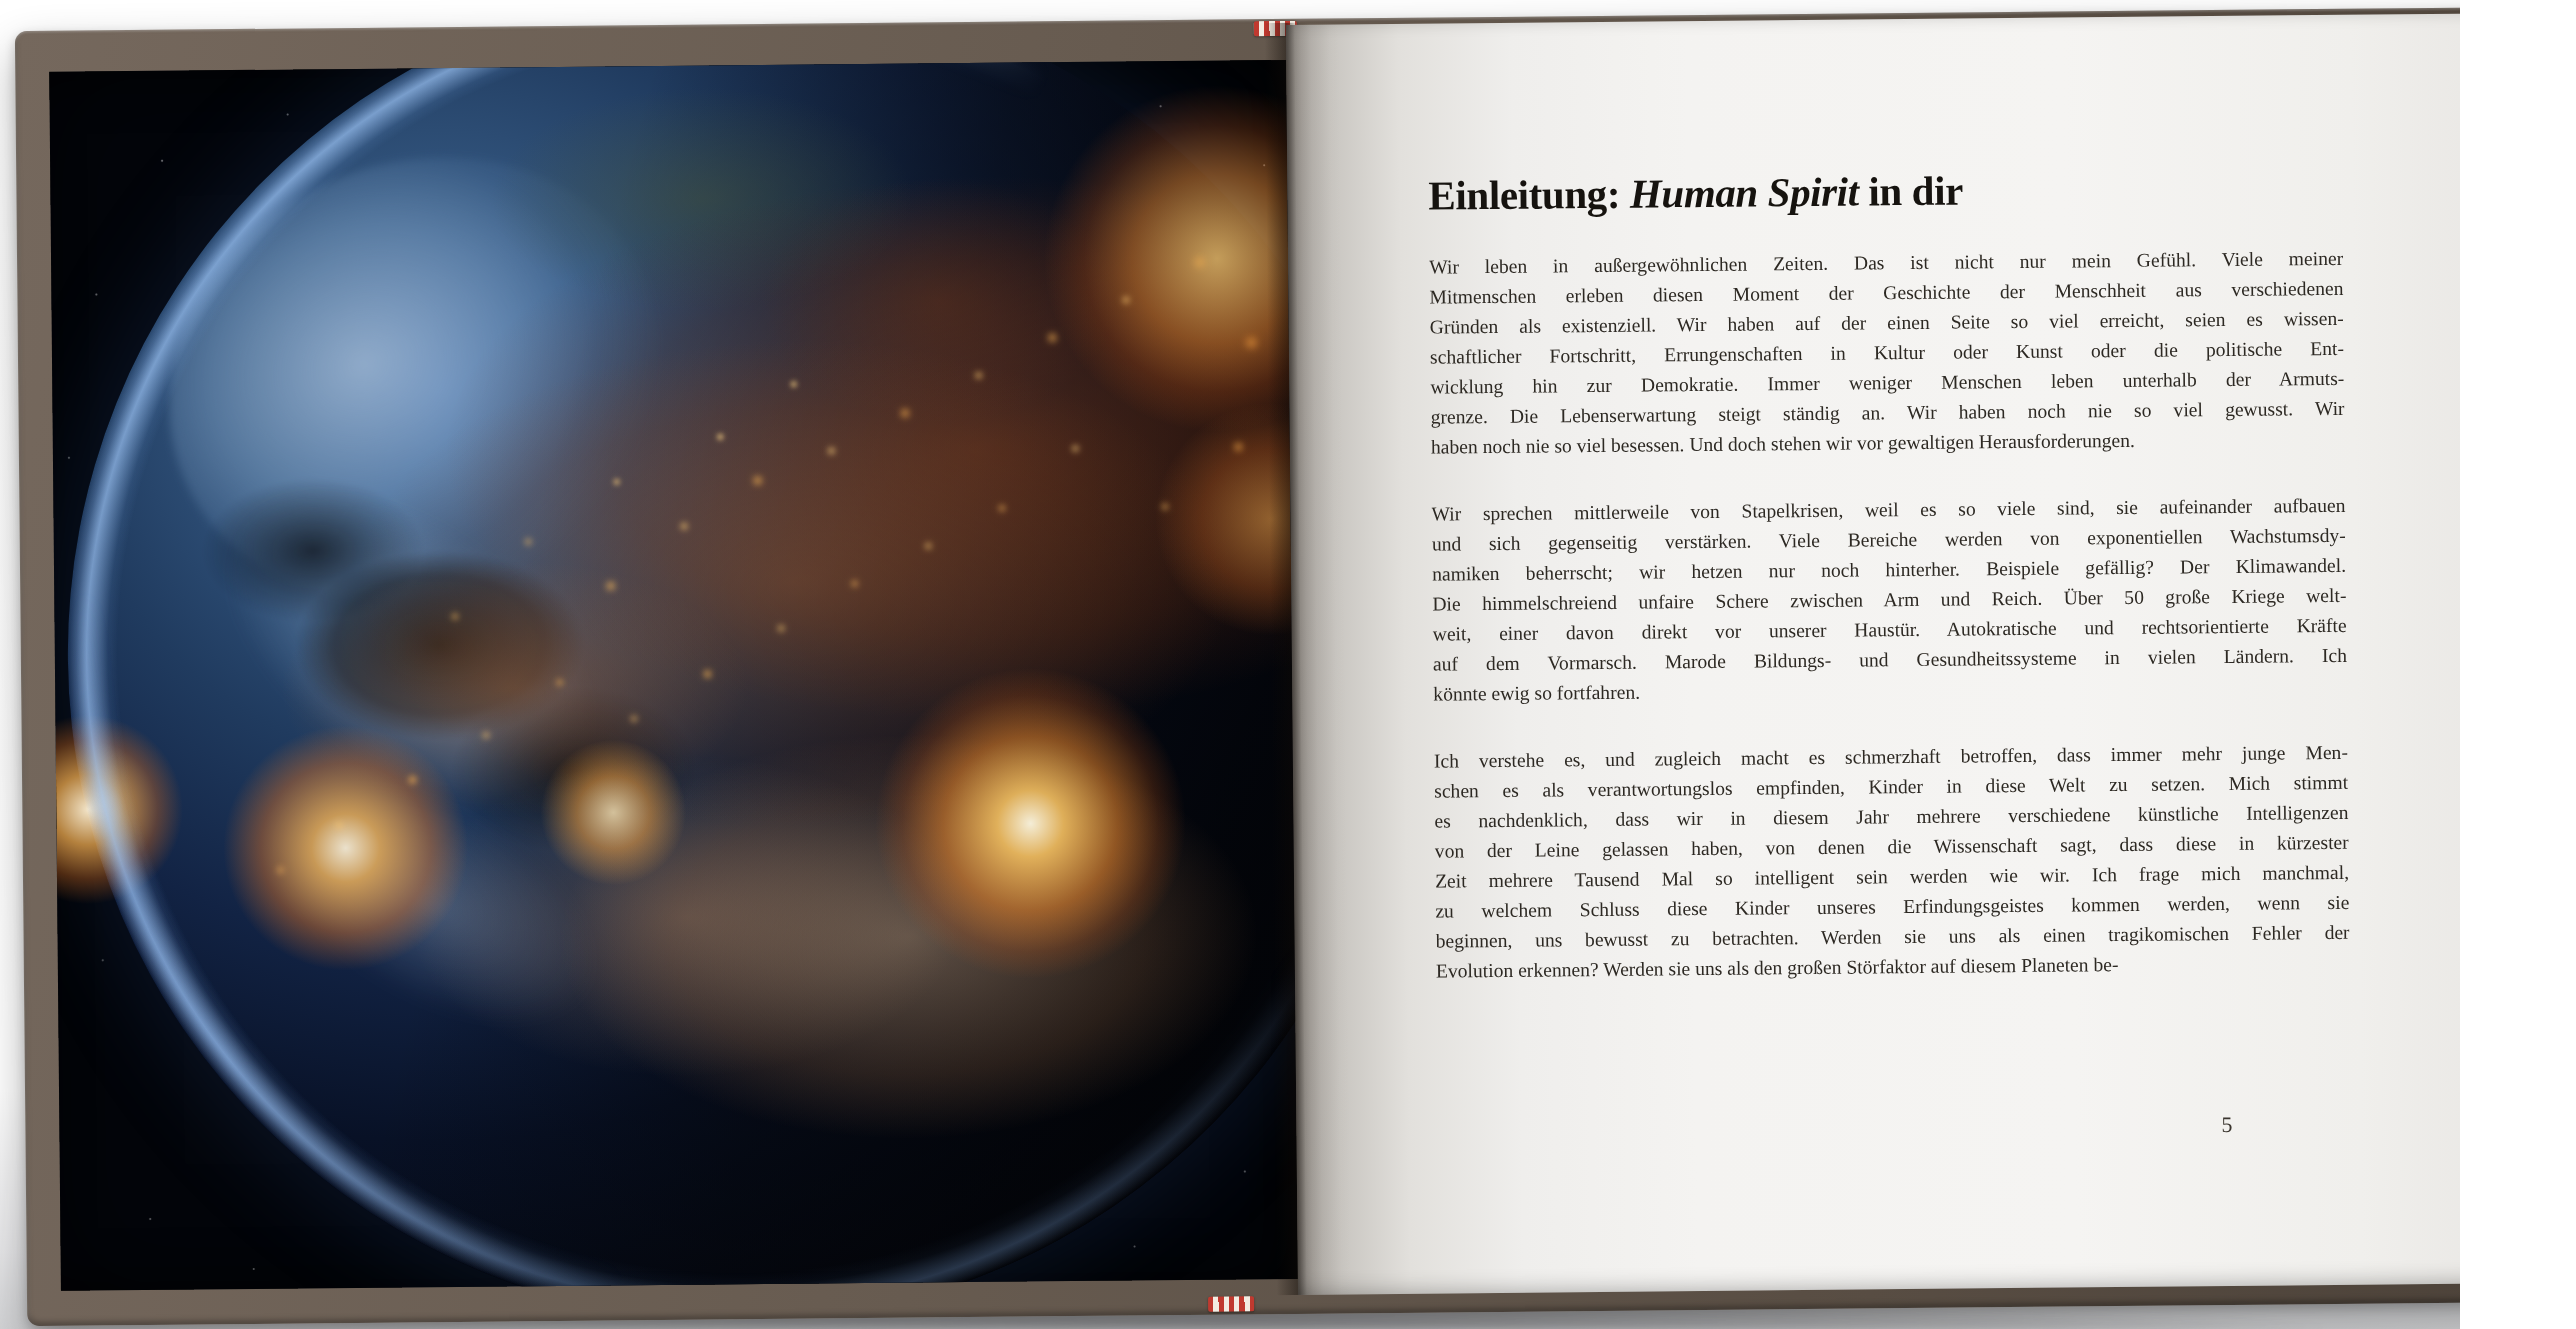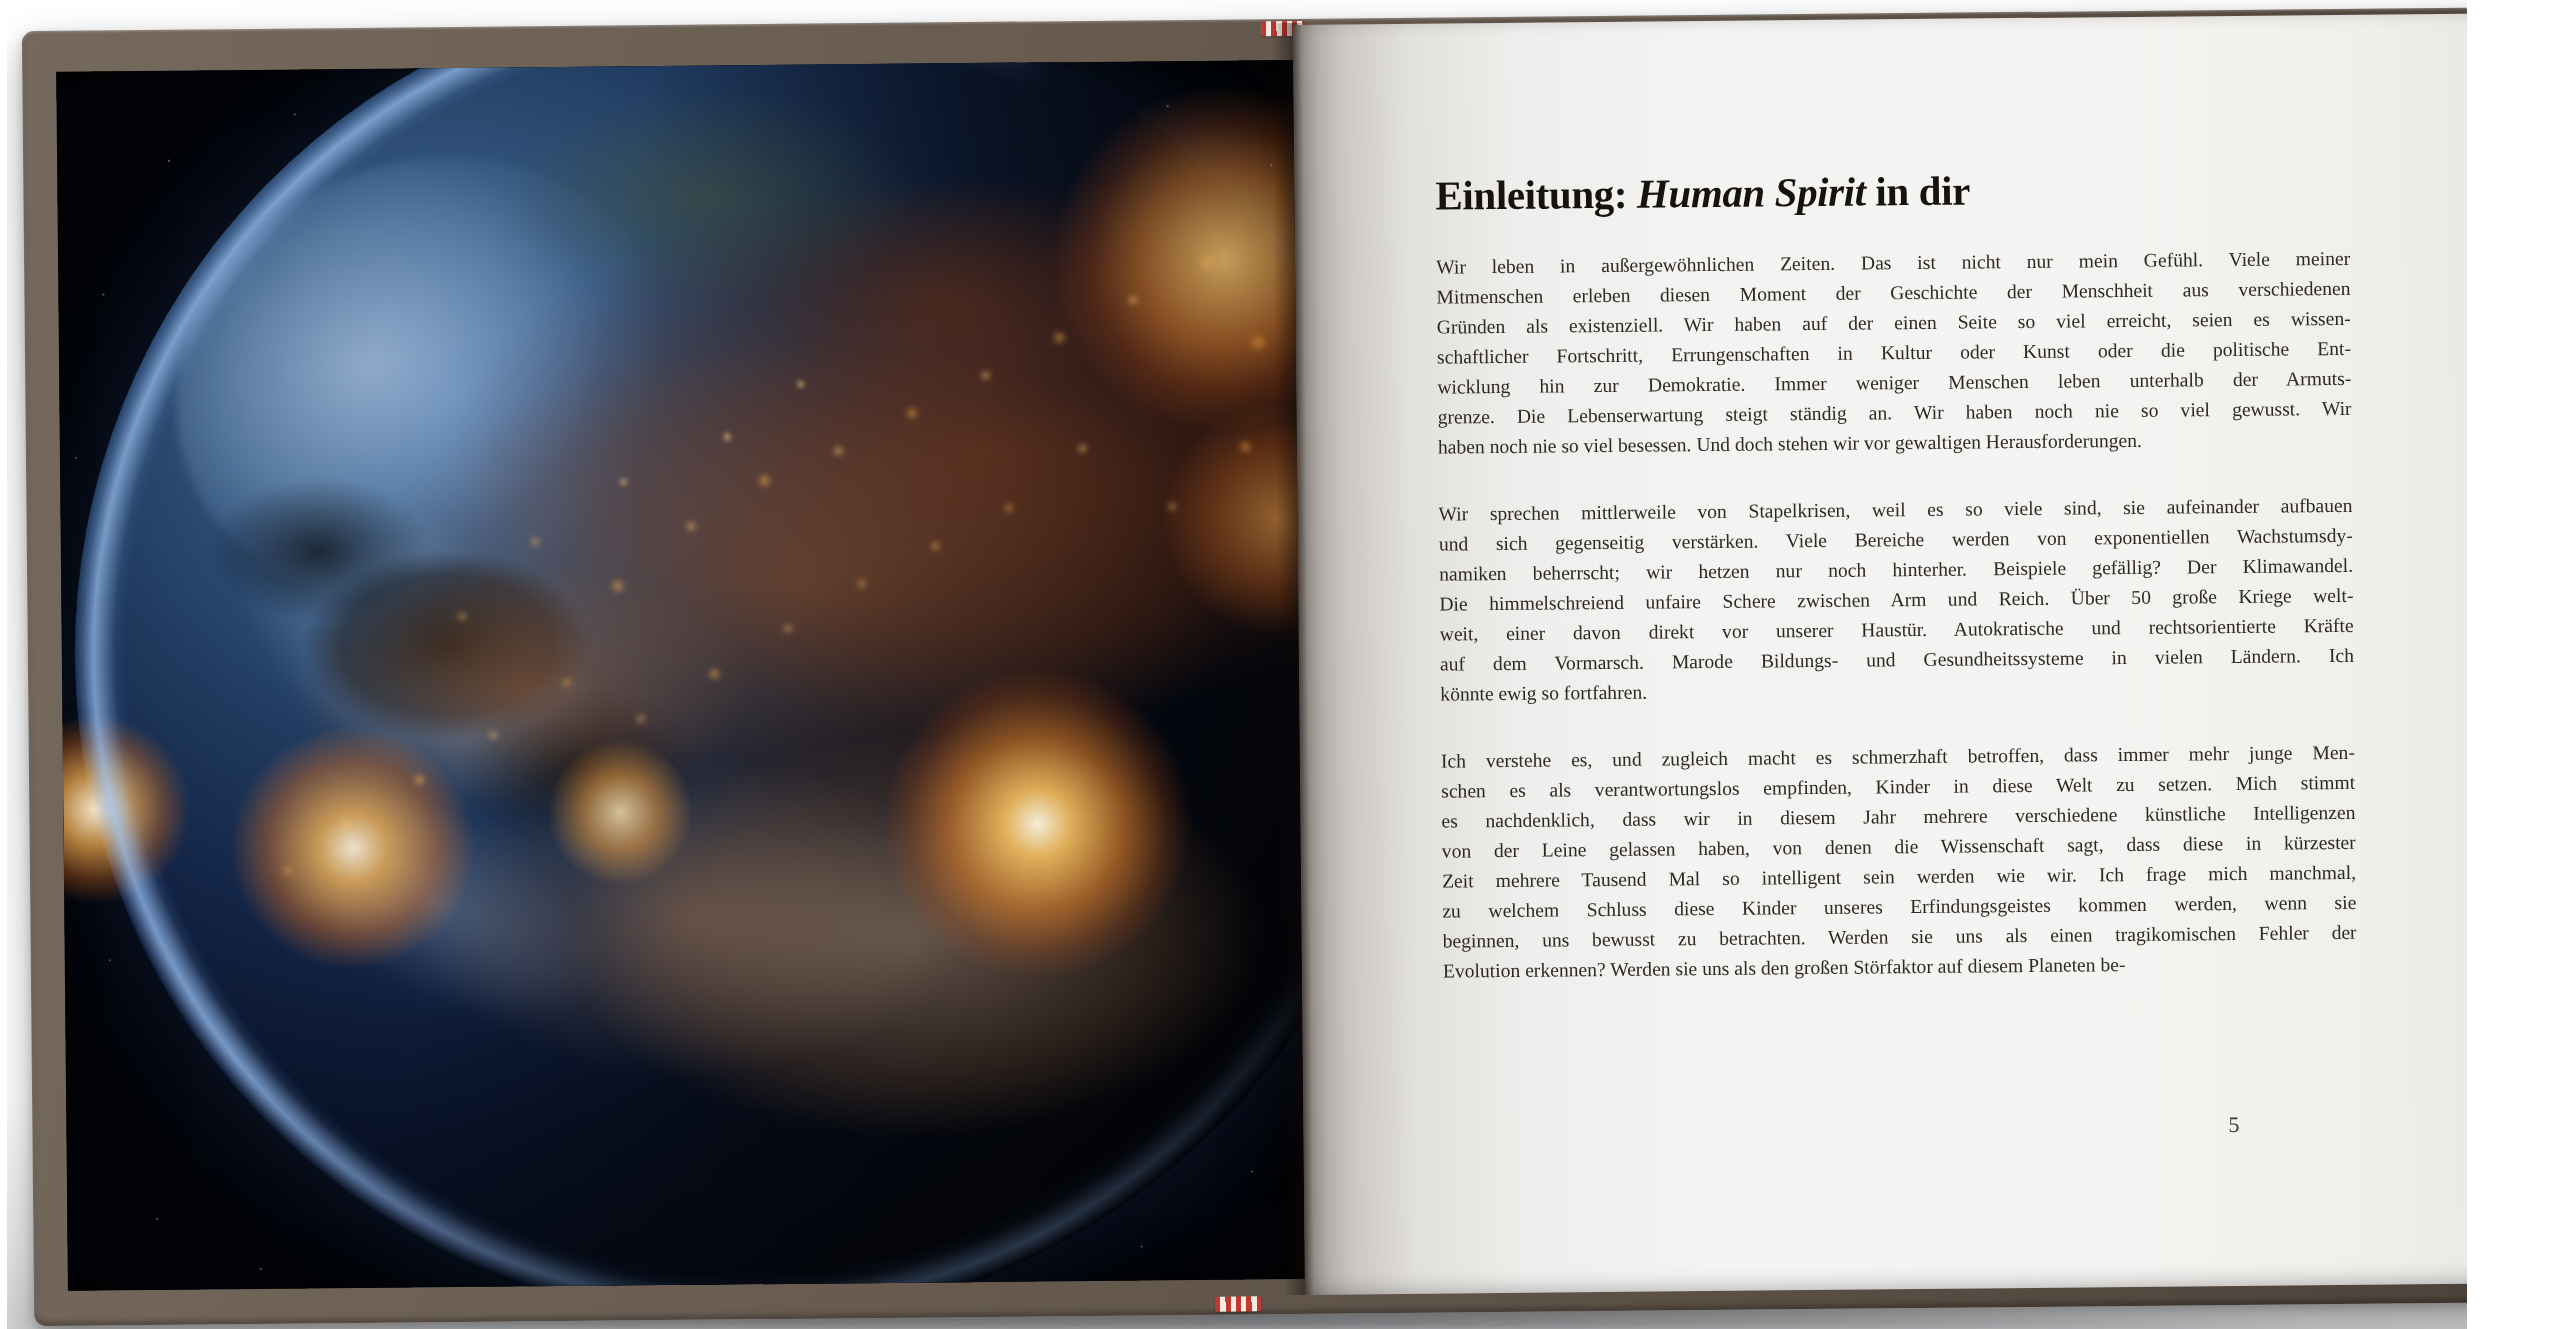--- a/index.html
+++ b/index.html
@@ -1,18 +1,18 @@
 <!DOCTYPE html>
 <html style="font-size:12px"><head>
 <meta charset="utf-8">
 <style>
   html, body { margin:0; padding:0; width:2576px; height:1329px; overflow:hidden; }
   body { background:#ffffff; font-family:"Liberation Serif","DejaVu Serif",serif; }
   .scene { position:relative; width:2460px; height:1329px;
-           background:linear-gradient(180deg,#ffffff 0%,#fefefe 82%,#e6e6e8 94%,#d2d3d5 100%); overflow:hidden;margin-left:7px; }
+           background:linear-gradient(180deg,#ffffff 0%,#fefefe 82%,#e6e6e8 94%,#d2d3d5 100%); overflow:hidden; }
   .floor-shadow { position:absolute; left:52px; bottom:0; width:2471px; height:34px;
            background:radial-gradient(ellipse 50% 100% at 50% 100%, rgba(35,35,40,.38), rgba(35,35,40,.14) 60%, transparent 85%);
            filter:blur(4.4px); }
 
   
   .book { position:absolute; left:21px; top:19px; width:2530px; height:1295px; border-radius:12px;
           transform:rotate(-0.55deg);
           background:linear-gradient(100deg,#75685d 0%,#675b50 40%,#584d43 75%,#4c4239 100%);
           box-shadow:0 19px 44px rgba(0,0,0,.30), 0 4.4px 10.4px rgba(0,0,0,.20),
                      inset 0 1.5px 2.2px rgba(255,255,255,.22), inset 0 -3px 6px rgba(0,0,0,.38),

